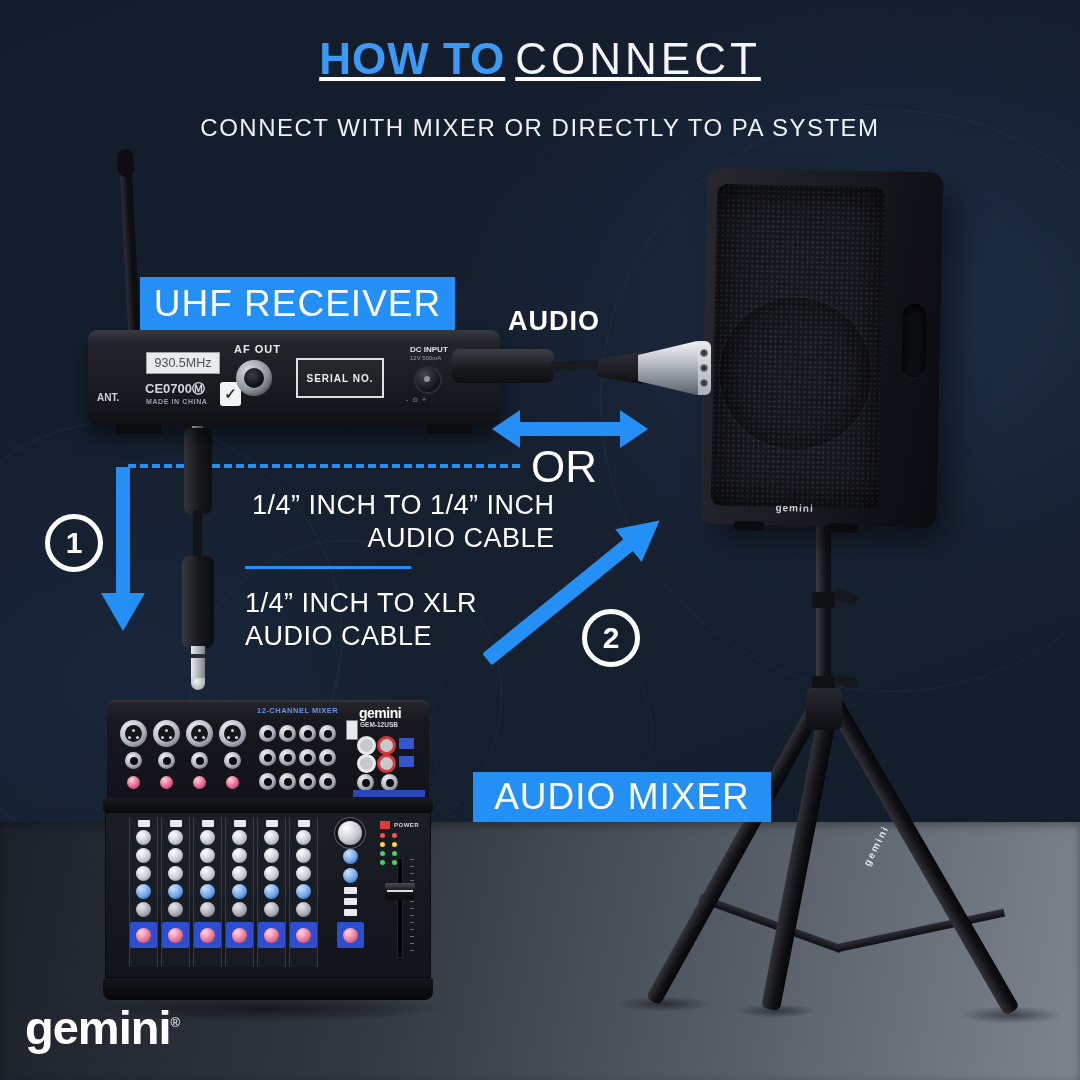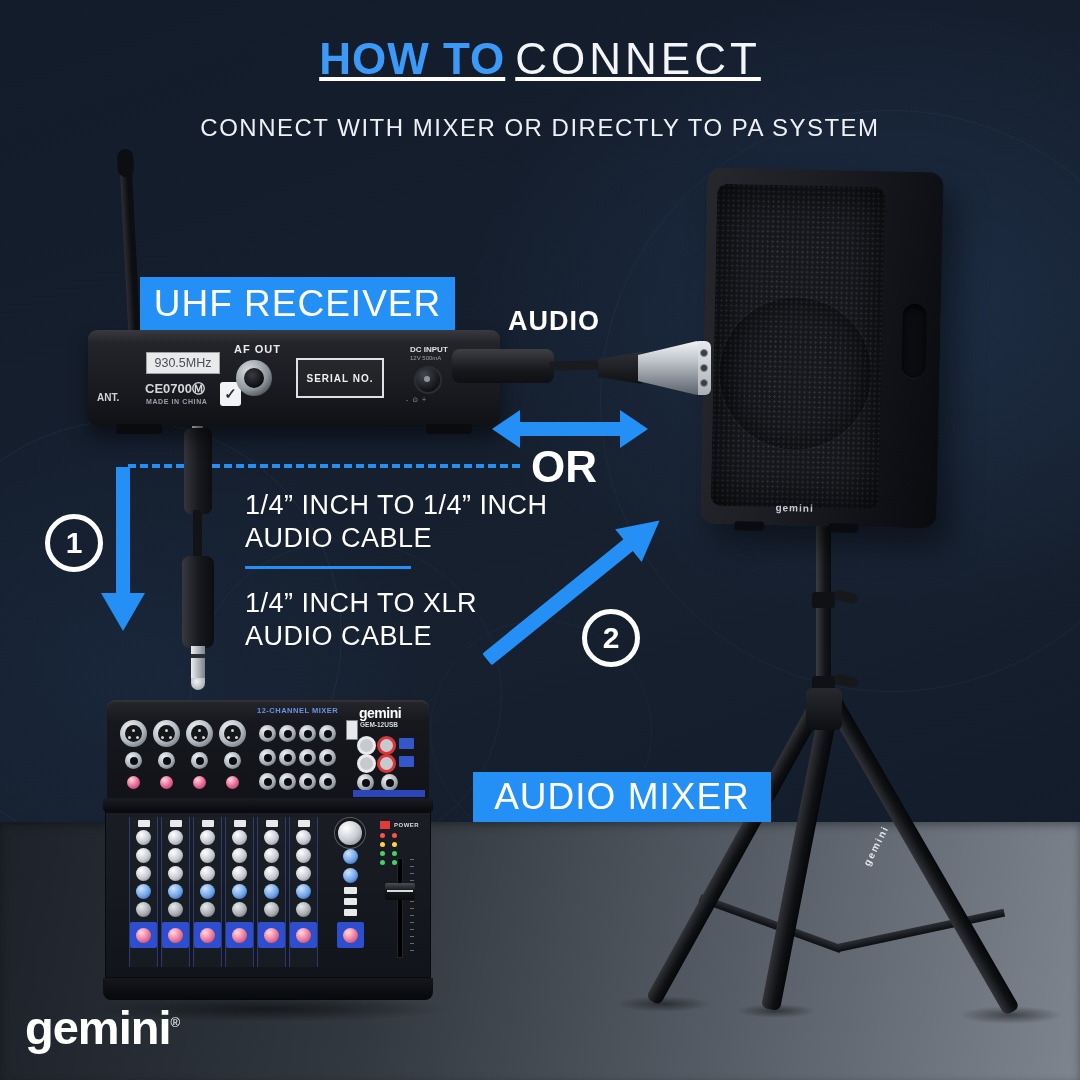--- a/index.html
+++ b/index.html
@@ -26,21 +26,21 @@
   .subtitle{position:absolute;top:114px;left:0;width:100%;text-align:center;font-size:24px;
     font-weight:500;color:#eef1f4;letter-spacing:1.5px;}
 
   
   .blabel{position:absolute;background:#2490f5;color:#fff;display:flex;align-items:center;
     justify-content:center;font-weight:500;}
   #speaker-label{left:503px;top:203px;width:207px;height:50px;font-size:35px;letter-spacing:2px;z-index:6;}
   #uhf-label{left:140px;top:277px;width:315px;height:53px;font-size:37px;letter-spacing:1px;z-index:6;}
   #mixer-label{left:435px;top:772px;width:298px;height:50px;font-size:37px;letter-spacing:1px;z-index:7;margin-left:38px;}
   #direct-label{position:absolute;left:508px;top:306px;font-size:27px;font-weight:700;color:#fff;letter-spacing:1px;z-index:6;}
-  #or-label{position:absolute;left:531px;top:442px;font-size:44px;font-weight:700;color:#fff;z-index:6;}
+  #or-label{position:absolute;left:531px;top:442px;font-size:44px;font-weight:400;color:#fff;z-index:6;}
 
   
   .antenna{position:absolute;left:119px;top:153px;width:12px;height:198px;
     background:linear-gradient(90deg,#2d2e33,#0d0e12 60%);border-radius:6px;
     transform:rotate(-3deg);transform-origin:top center;z-index:3;}
   .antenna::before{content:"";position:absolute;top:-4px;left:-2px;width:16px;height:28px;
     background:#0d0e12;border-radius:8px;}
   .ant-base{position:absolute;left:112px;top:336px;width:26px;height:24px;
     background:linear-gradient(#3a3b40,#17181c);border-radius:4px;z-index:3;}
   .receiver{position:absolute;left:88px;top:330px;width:412px;height:96px;border-radius:9px;
@@ -95,21 +95,21 @@
     border-bottom:19px solid transparent;border-left:28px solid #2490f5;}
   .dashes{position:absolute;left:128px;top:464px;width:392px;height:0;border-top:4px dashed #2490f5;z-index:1;}
   .down-shaft{position:absolute;left:116px;top:467px;width:14px;height:128px;background:#2490f5;z-index:2;}
   .down-head{position:absolute;left:101px;top:593px;width:0;height:0;border-left:22px solid transparent;
     border-right:22px solid transparent;border-top:38px solid #2490f5;z-index:2;}
   .badge{position:absolute;width:48px;height:48px;border:5px solid #fff;border-radius:50%;color:#fff;
     display:flex;align-items:center;justify-content:center;font-size:30px;font-weight:700;z-index:8;
     background:rgba(19,28,42,.25);}
   #step1{left:45px;top:514px;} #step2{left:582px;top:609px;}
   .copt{position:absolute;color:#fff;font-size:27px;font-weight:500;letter-spacing:.5px;line-height:33px;z-index:4;}
-  #copt1{left:245px;top:489px;} #copt2{left:245px;top:587px;}
+  #copt1{left:252px;top:489px;text-align:right;} #copt2{left:245px;top:587px;}
   .cdivider{position:absolute;left:245px;top:566px;width:166px;height:3px;background:#2490f5;z-index:4;}
   .diag-shaft{position:absolute;left:487px;top:652px;width:192px;height:15px;background:#2490f5;
     transform-origin:left center;transform:rotate(-39deg);border-radius:2px;z-index:5;}
   .diag-head{position:absolute;left:624px;top:512px;width:0;height:0;border-top:21px solid transparent;
     border-bottom:21px solid transparent;border-left:40px solid #2490f5;transform:rotate(-39deg);z-index:5;}
 
   
   .vshaft{position:absolute;left:192px;top:398px;width:11px;height:34px;z-index:3;
     background:linear-gradient(90deg,#e4e6e9,#9aa0a7 60%,#6b7178);}
   .vplug1{position:absolute;left:184px;top:428px;width:28px;height:86px;border-radius:7px;z-index:3;

